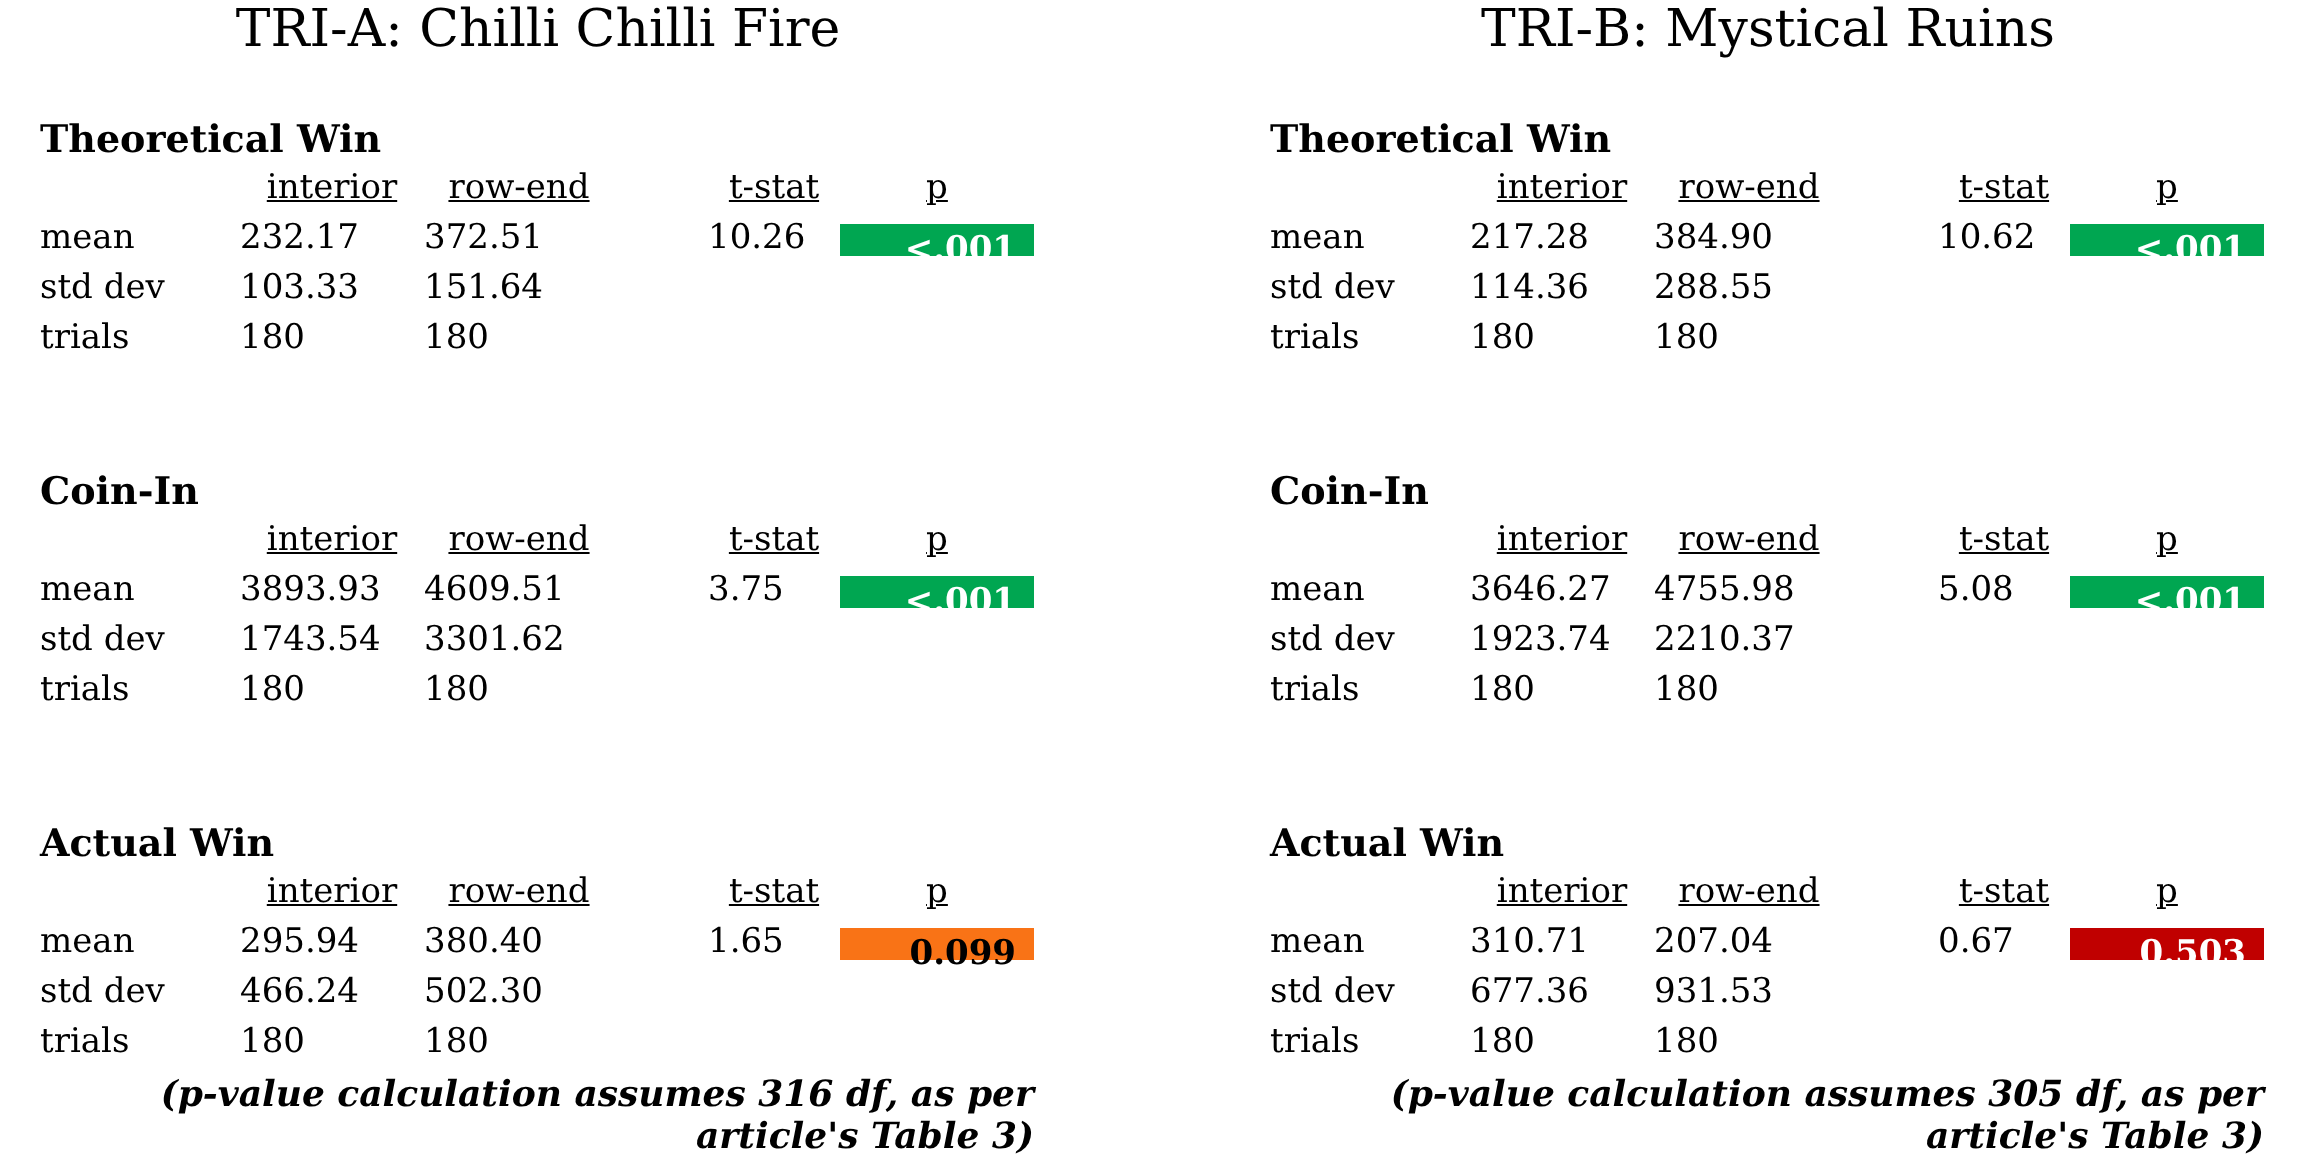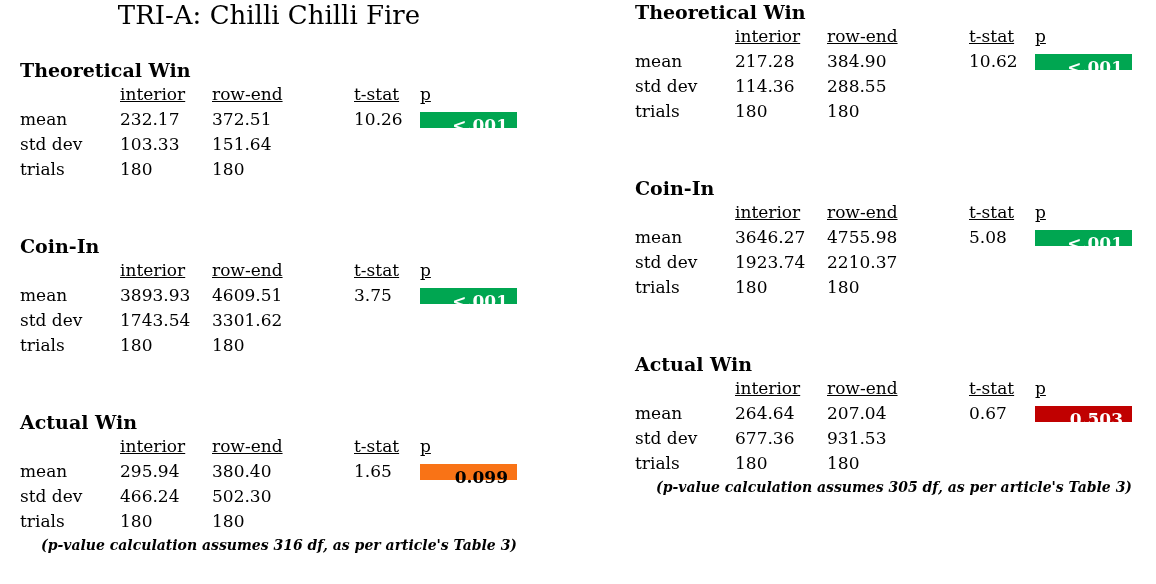--- a/index.html
+++ b/index.html
@@ -40,35 +40,35 @@
     width: 497px;
     font-size: 17px;
   }
   col.w-label { width: 100px; }
   col.w-int   { width: 92px; }
   col.w-row   { width: 95px; }
   col.w-gap   { width: 47px; }
   col.w-t     { width: 66px; }
   col.w-p     { width: 97px; }
   td { height: 25px; padding: 0; line-height: 25px; vertical-align: middle; }
-  td.ch  { text-decoration: underline; }
+  td.ch  { text-align: center; text-decoration: underline; }
   td.lbl { text-align: left; }
   td.num { text-align: left; }
   td.pad { padding-right: 10px; }
   td.pcell { padding: 0; }
   .p-val {
     display: block;
     height: 16px;
     line-height: 26px;
     text-align: right;
     padding-right: 9px;
     font-weight: bold;
   }
   .footnote {
-    font-size: 14px;
+    font-size: 18px;
     font-weight: bold;
     font-style: italic;
     text-align: right;
     margin-top: 3px;
     width: 497px;
   }
 </style>
 </head>
 <body>
 
@@ -224,20 +224,21 @@
               <td></td>
         </tr>
       </tbody>
         </table>
     </div>
 
     <div class="footnote">(p-value calculation assumes 316 df, as per article's Table 3)</div>
   </div>
 
   <div class="panel">
+    <div class="title">TRI-B: Mystical Ruins</div>
 
     <div class="section">
       <div class="heading">Theoretical Win</div>
       <table class="stats">
         <colgroup>
             <col class="w-label">
             <col class="w-int">
             <col class="w-row">
             <col class="w-gap">
             <col class="w-t">
@@ -347,21 +348,21 @@
             <tr>
           <td></td>
           <td class="ch">interior</td>
           <td class="ch">row-end</td>
           <td></td>
           <td class="ch">t-stat</td>
           <td class="ch">p</td>
         </tr>
         <tr>
           <td class="lbl">mean</td>
-          <td class="num pad">264.64</td>
+          <td class="num pad">310.71</td>
           <td class="num pad">207.04</td>
           <td></td>
           <td class="num">0.67</td>
           <td class="pcell">
                 <span class="p-val" style="background: rgb(192, 0, 0); color: #ffffff;">0.503</span>
               </td>
         </tr>
         <tr>
           <td class="lbl">std dev</td>
           <td class="num pad">677.36</td>

